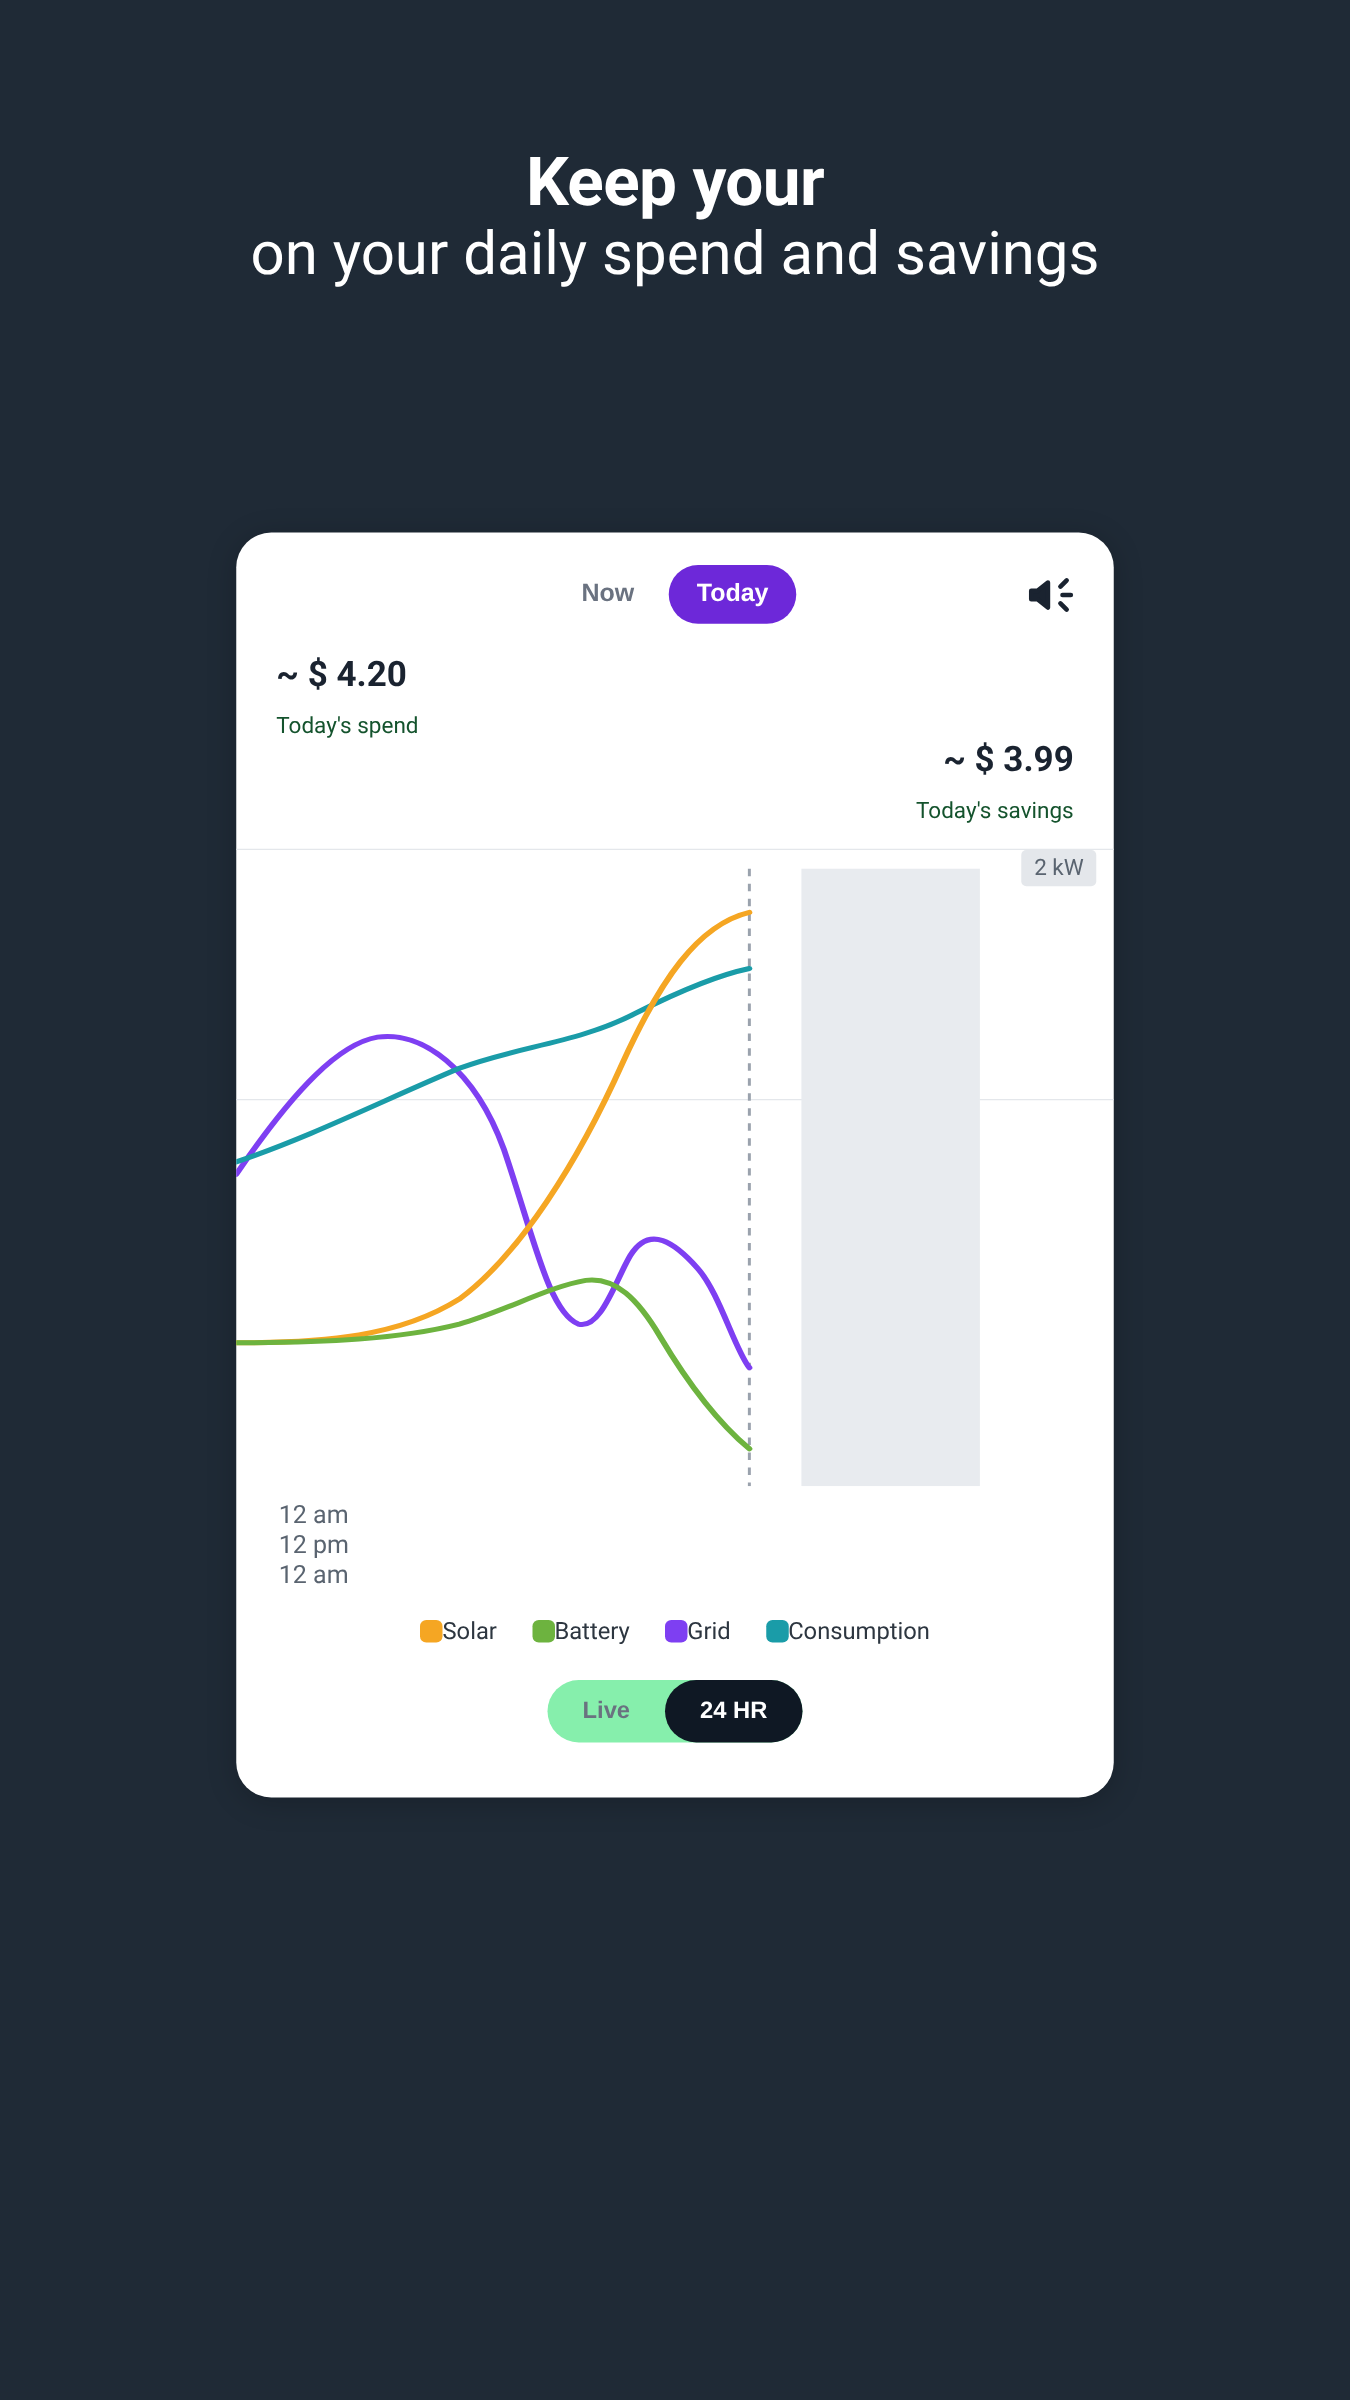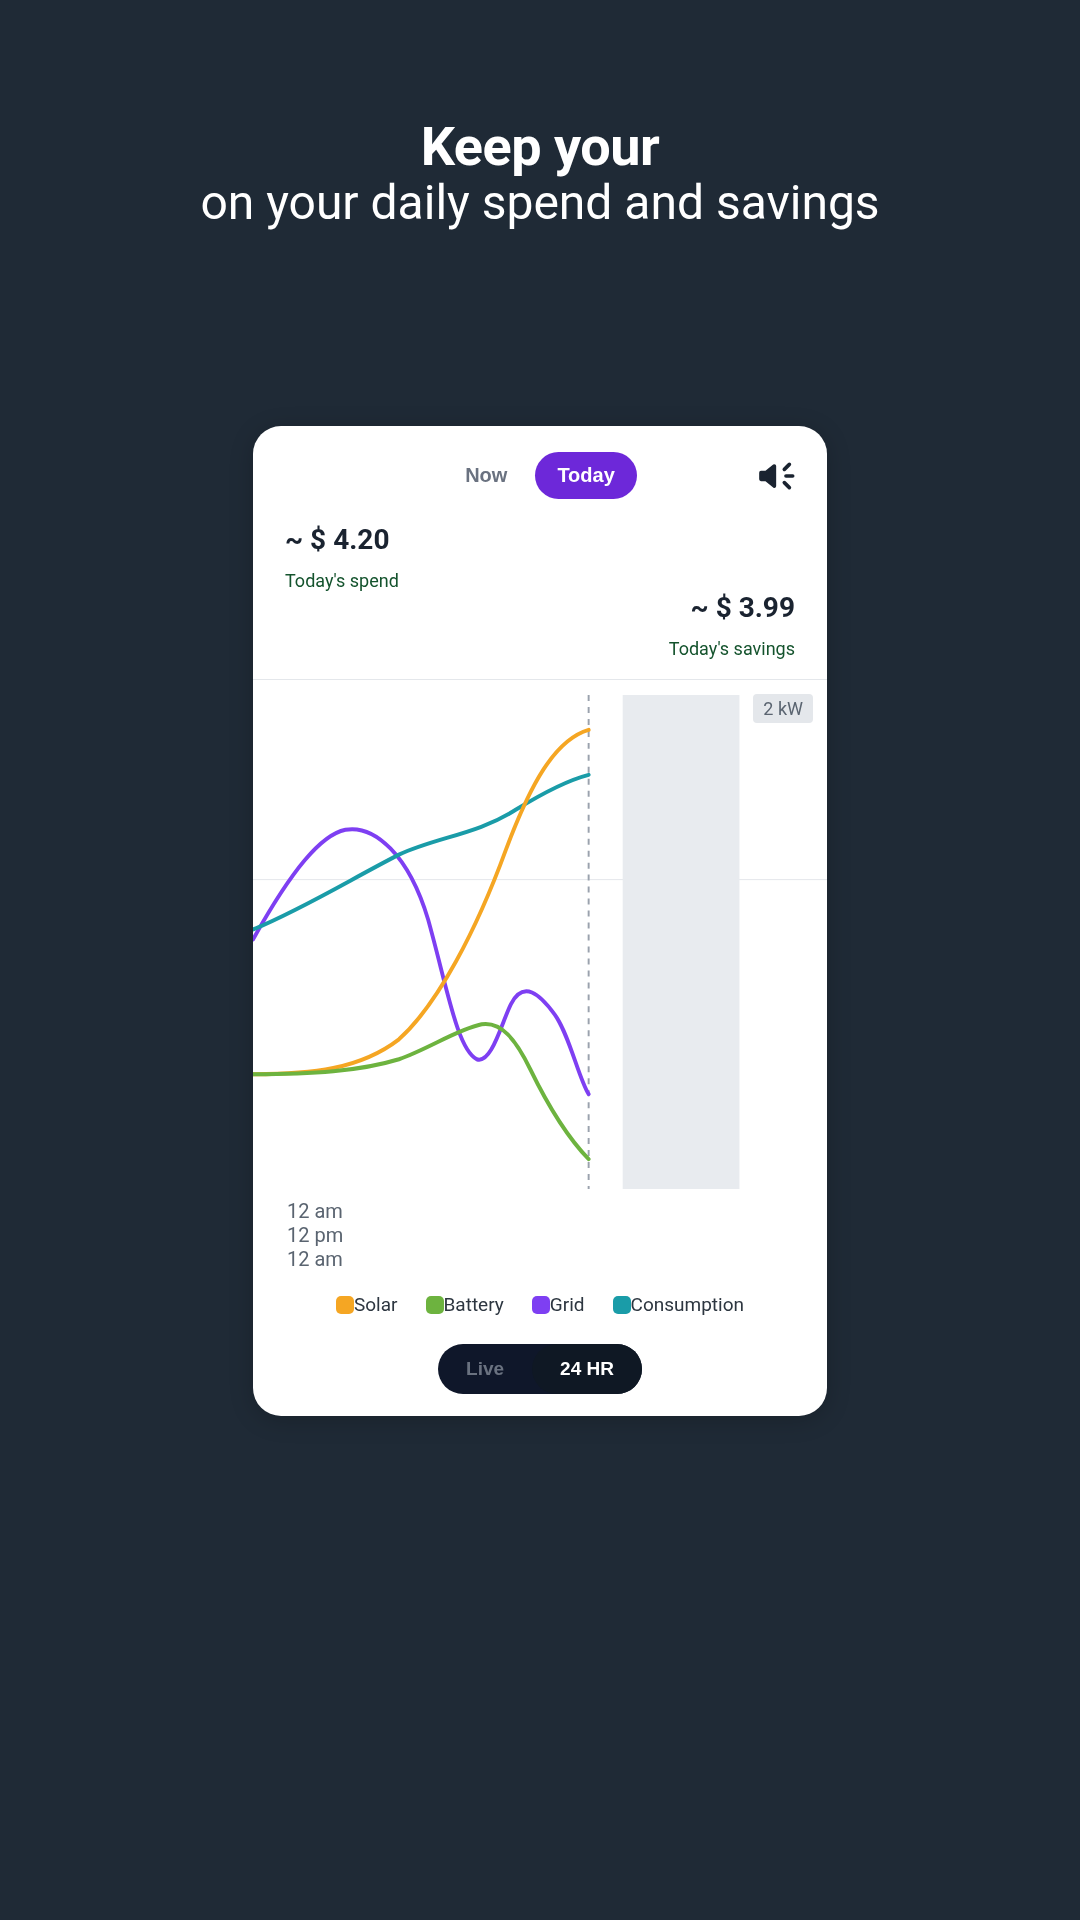--- a/index.html
+++ b/index.html
@@ -20,24 +20,24 @@
   font-size: 54px;
   letter-spacing: -0.5px;
 }
 .heading .light {
   font-weight: 400;
   font-size: 48px;
   margin-top: -4px;
 }
 .card {
   background: #fff;
-  width: 574px;
+  width: 702px;
   margin: 195px auto 0;
   border-radius: 28px;
-  padding: 26px 30px 22px;
+  padding: 26px 30px 44px;
   color: #1a2330;
   box-shadow: 0 4px 24px rgba(0,0,0,0.2);
 }
 .top-row {
   display: flex;
   align-items: center;
   margin-bottom: 24px;
 }
 .tabs-top {
   display: flex;
@@ -87,21 +87,21 @@
 }
 .metric.right { text-align: right; }
 .chart-area {
   position: relative;
   height: 510px;
   margin: 0 -30px;
   border-top: 1px solid #e4e7eb;
 }
 .kw-badge {
   position: absolute;
-  top: 14px;
+  top: 0;
   right: 14px;
   background: #e4e7eb;
   color: #5a6470;
   font-size: 18px;
   padding: 4px 10px;
   border-radius: 4px;
 }
 .chart-svg {
   width: 100%;
   height: 100%;
@@ -132,21 +132,21 @@
   height: 18px;
   border-radius: 5px;
 }
 .bottom-tabs {
   display: flex;
   justify-content: center;
   margin-top: 28px;
 }
 .bottom-seg {
   display: flex;
-  background: #0f172a;
+  background: #86efac;
   border-radius: 28px;
   padding: 0;
 }
 .seg-btn {
   font-size: 19px;
   font-weight: 700;
   padding: 14px 28px;
   border: none;
   border-radius: 28px;
   background: transparent;

